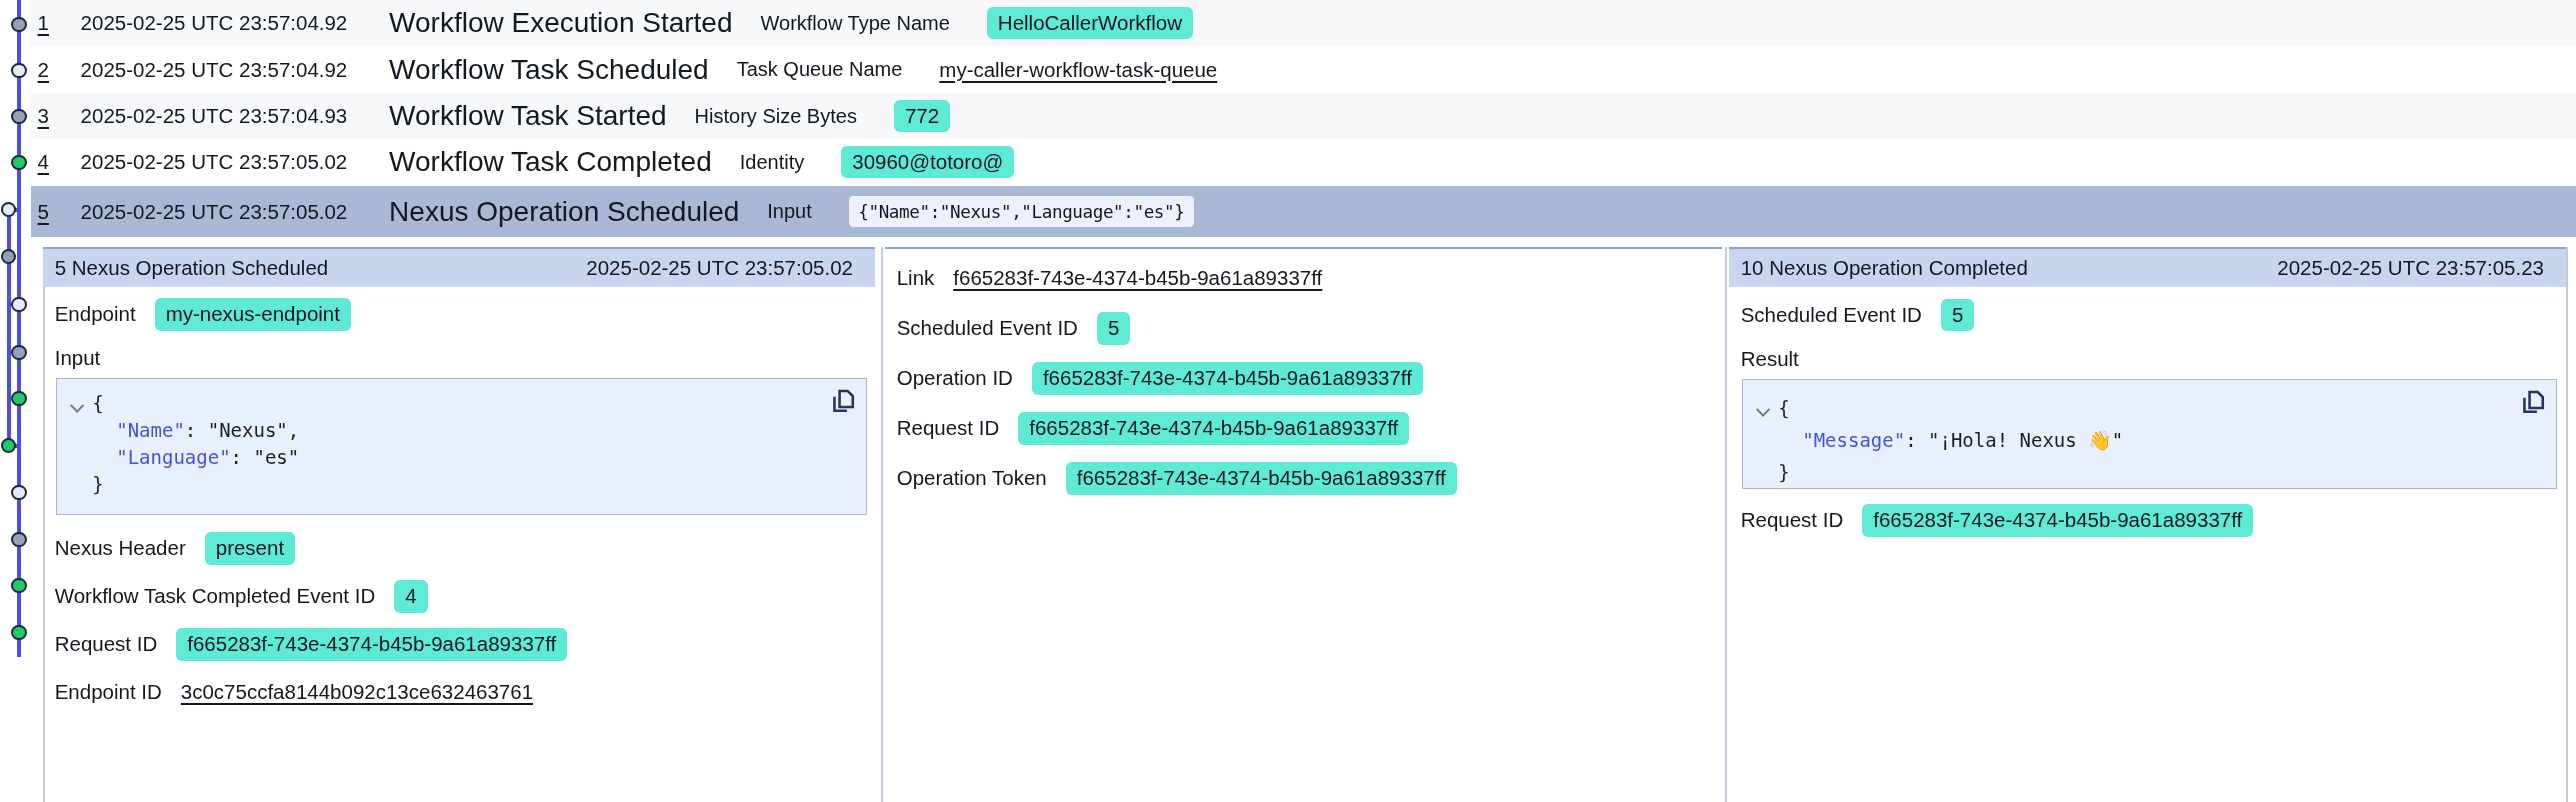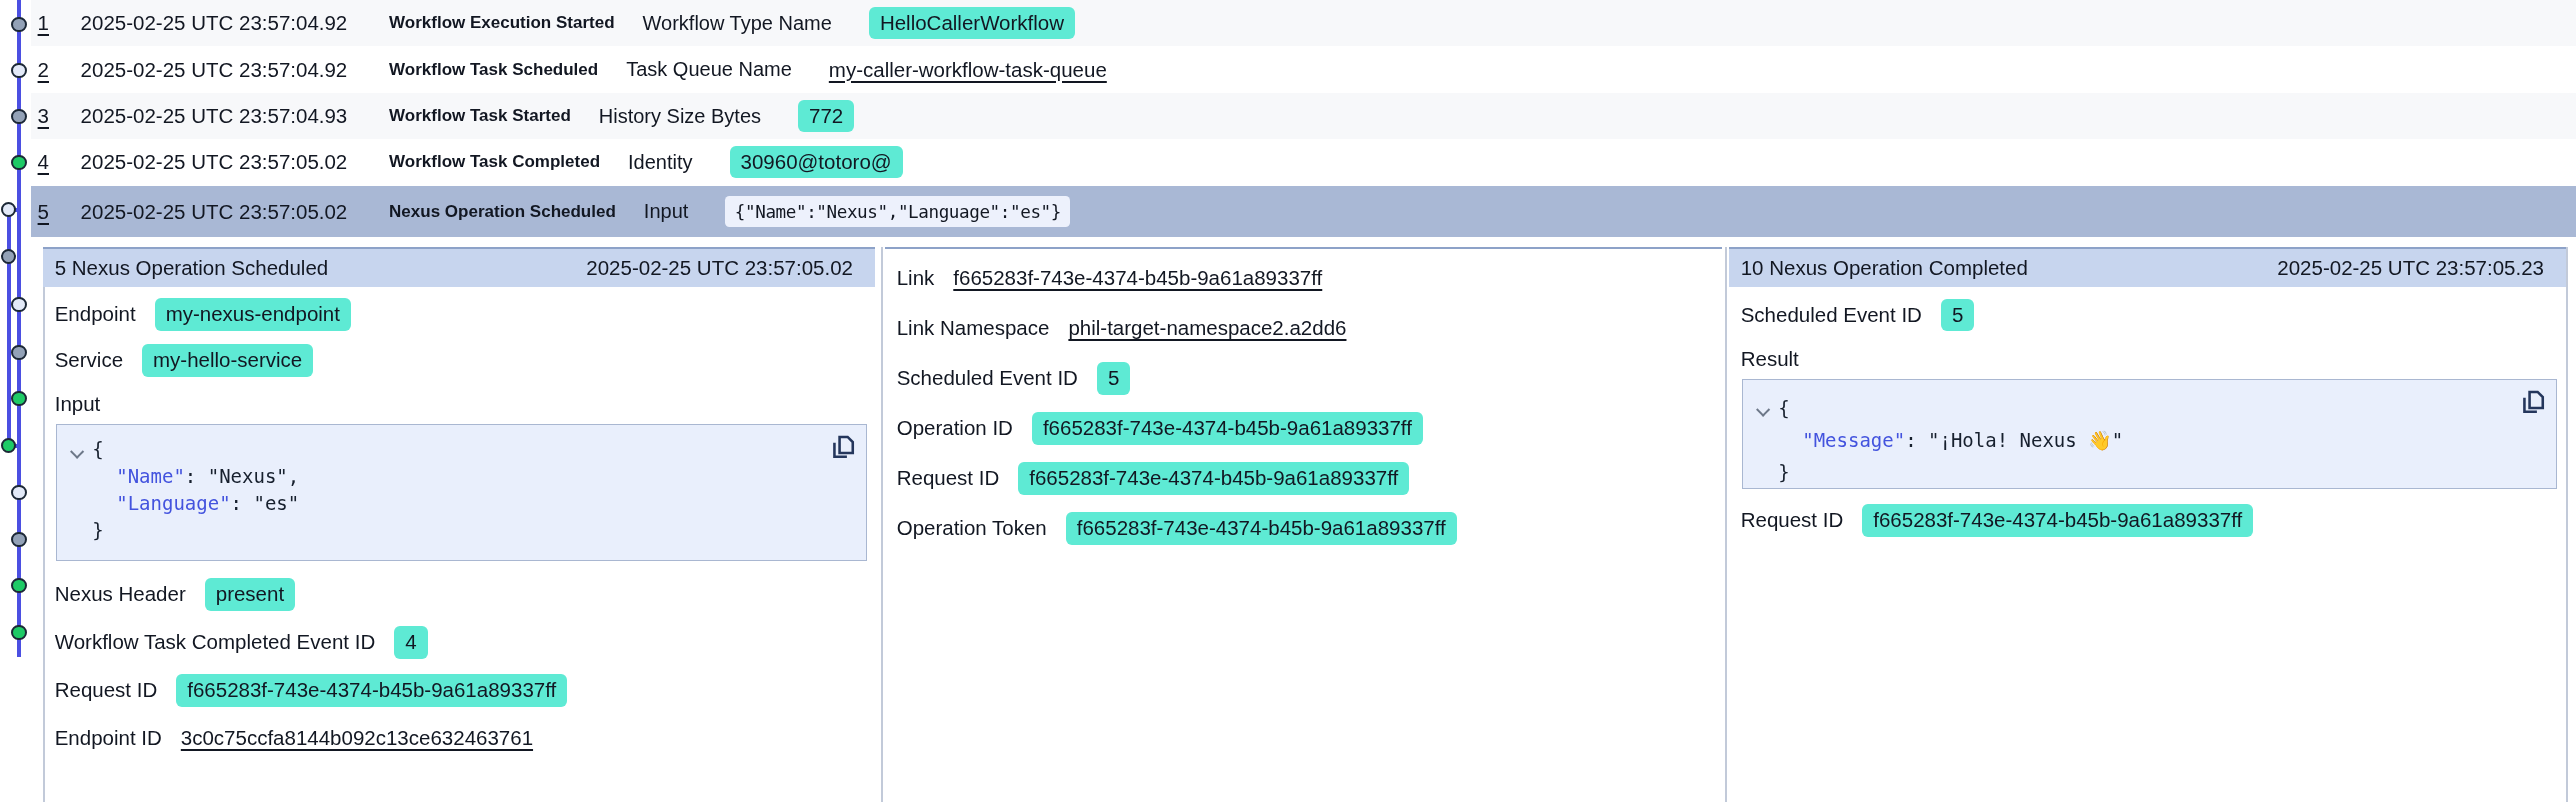--- a/index.html
+++ b/index.html
@@ -21,21 +21,21 @@
 
   
   .rows { position:absolute; left:31px; top:0; right:0; }
   .event-row { position:absolute; left:0; right:0; display:flex; align-items:center;
                padding-left:6.6px; background:#fff; }
   .event-row.alt { background:#f7f8fa; }
   .event-row.selected { background:#a9b8d5; }
   .enum { width:43px; font-size:20.5px; font-weight:500; color:#121722;
           text-decoration:underline; text-underline-offset:4.4px; text-decoration-thickness:1.5px; }
   .etime { width:285px; margin-right:23.5px; font-size:20.5px; }
-  .ename { font-size:17px; font-weight:700; margin-right:28px; white-space:nowrap; }
+  .ename { font-size:28px; font-weight:400; margin-right:28px; white-space:nowrap; }
   .alabel { font-size:20px; margin-right:37px; white-space:nowrap; }
   .badge { background:#5eead4; border-radius:5.9px; padding:4.4px 11px; font-size:20.5px; white-space:nowrap; }
   .rowlink { font-size:20.5px; text-decoration:underline; text-underline-offset:4.4px;
              text-decoration-thickness:1.5px; white-space:nowrap; }
   .monobadge { background:#edf1fc; border-radius:4.4px; padding:5.1px 9.5px;
                font-family:"DejaVu Sans Mono", monospace; font-size:17.6px; letter-spacing:-0.4px; }
 
   
   .pdivider { position:absolute; top:247px; bottom:0; width:1.5px; background:#c2cad9; }
   .panel { position:absolute; top:247px; bottom:8px; border-top:2.2px solid #8da2c8; }
@@ -142,24 +142,20 @@
   <section class="panel p1" style="left:43px; width:832px;">
     <header class="phead">
       <span class="ptitle">5 Nexus Operation Scheduled</span>
       <span class="ptime">2025-02-25 UTC 23:57:05.02</span>
     </header>
     <div class="pbody">
       <div class="pfield">
         <span class="flabel">Endpoint</span>
         <span class="badge">my-nexus-endpoint</span>
       </div>
-      <div class="pfield">
-        <span class="flabel">Service</span>
-        <span class="badge">my-hello-service</span>
-      </div>
       <div class="plabel-row">
         <span>Input</span>
       </div>
       <div class="codebox inputbox">
         <span class="chev"></span>
         <button class="copy-btn">
           <svg width="25" height="26.4" viewBox="0 0 34 36">
             <path d="M6 12 v19 h17" fill="none" stroke="#24365c" stroke-width="3.5"></path>
             <path d="M13 4 h11 l7 7 v15 h-18 z" fill="none" stroke="#24365c" stroke-width="3.5"></path>
           </svg>
@@ -188,24 +184,20 @@
     </div>
   </section>
 
   <section class="panel p2" style="left:885px; width:837px;">
     <div class="pbody">
       <div class="pfield">
         <span class="flabel">Link</span>
         <a class="plink">f665283f-743e-4374-b45b-9a61a89337ff</a>
       </div>
       <div class="pfield">
-        <span class="flabel">Link Namespace</span>
-        <a class="plink">phil-target-namespace2.a2dd6</a>
-      </div>
-      <div class="pfield">
         <span class="flabel">Scheduled Event ID</span>
         <span class="badge">5</span>
       </div>
       <div class="pfield">
         <span class="flabel">Operation ID</span>
         <span class="badge">f665283f-743e-4374-b45b-9a61a89337ff</span>
       </div>
       <div class="pfield">
         <span class="flabel">Request ID</span>
         <span class="badge">f665283f-743e-4374-b45b-9a61a89337ff</span>

